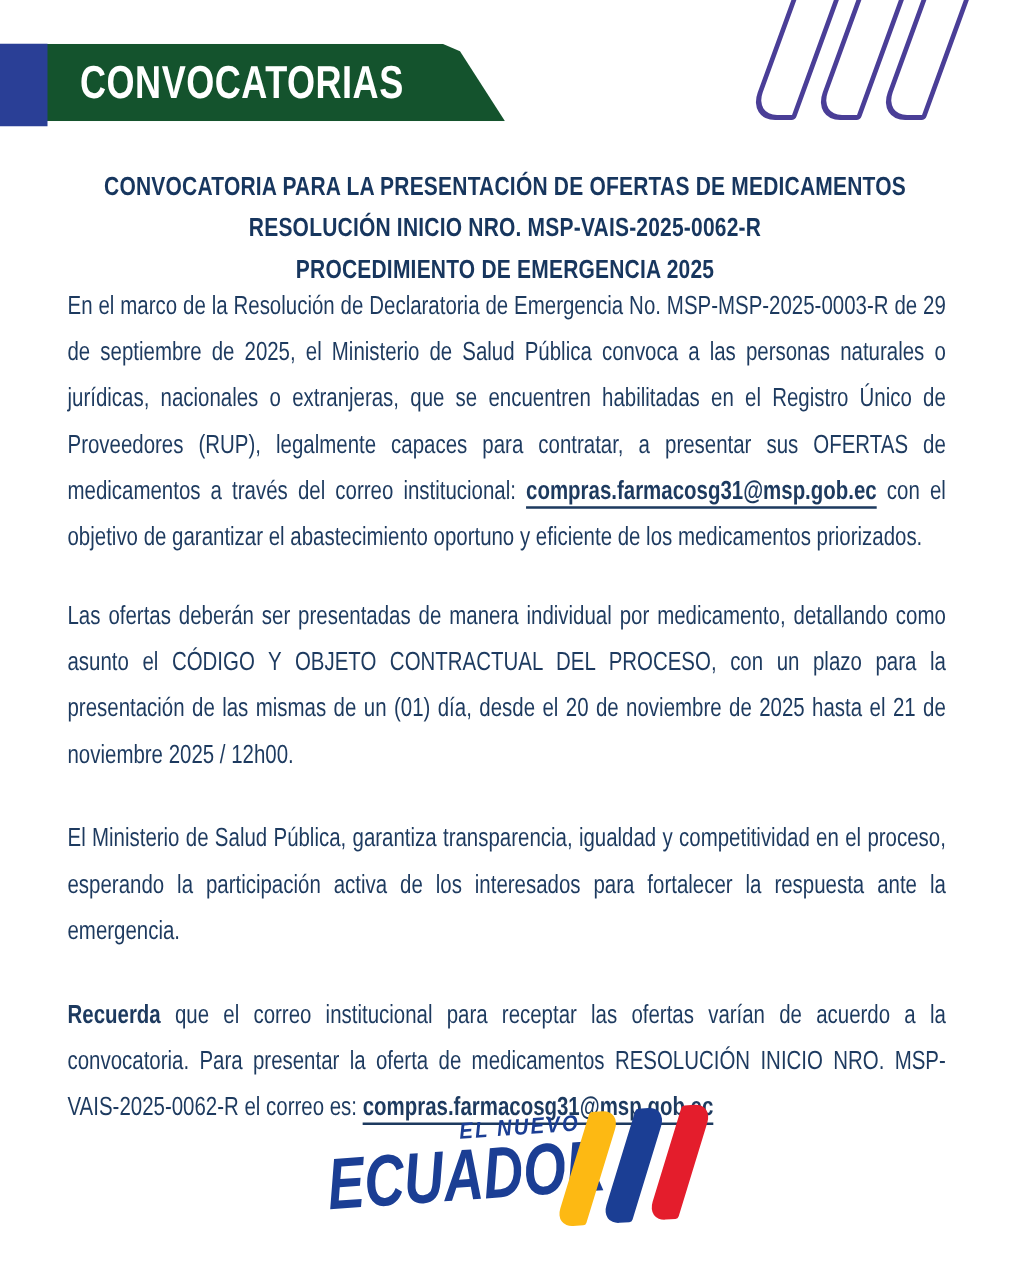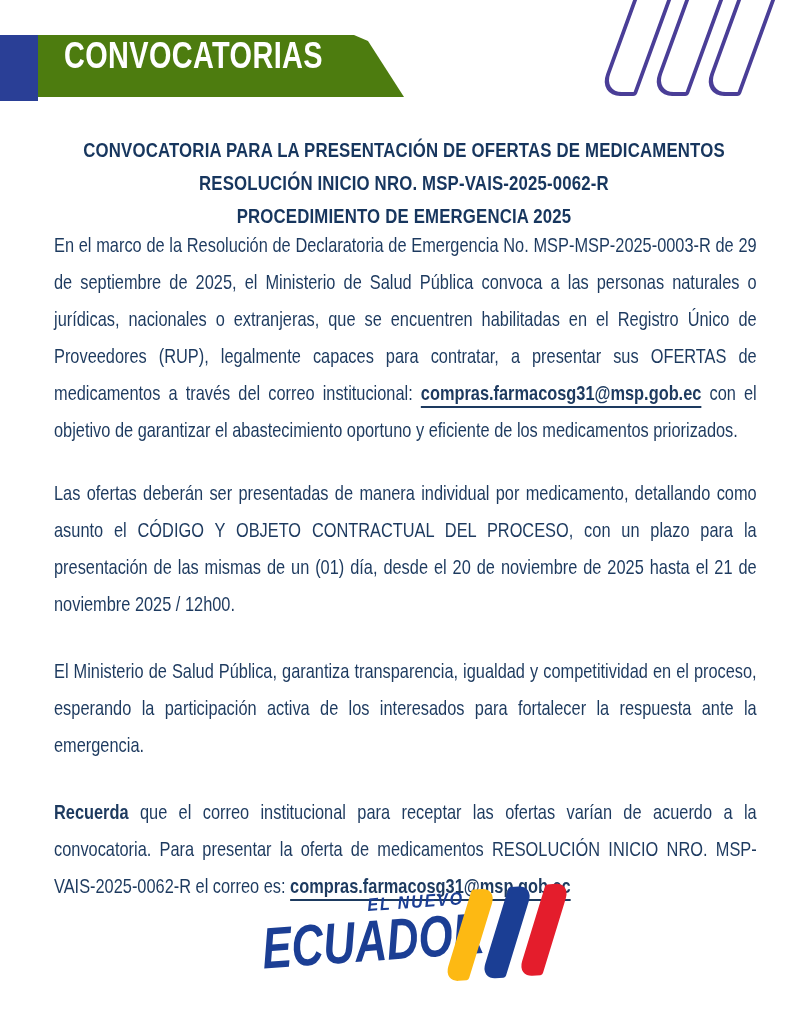--- a/index.html
+++ b/index.html
@@ -9,23 +9,23 @@
     overflow: hidden;
     font-family: "Liberation Sans", sans-serif;
     position: relative;
   }
   .page { position: absolute; inset: 0; overflow: hidden; }
 
   
   .banner {
     position: absolute; left: 0; top: 35px;
     width: 404px; height: 62px;
-    background: #4d7c0f;
+    background: #14532d;
     clip-path: polygon(0 0, 354px 0, 368px 6px, 404px 62px, 0 62px);
-    display: flex; 
+    display: flex; align-items: center;
   }
   .banner-text {
     display: inline-block;
     margin-left: 64px;
     color: #ffffff;
     font-weight: bold;
     font-size: 37px;
     letter-spacing: 0.5px;
     transform: scaleX(0.78);
     transform-origin: left center;

